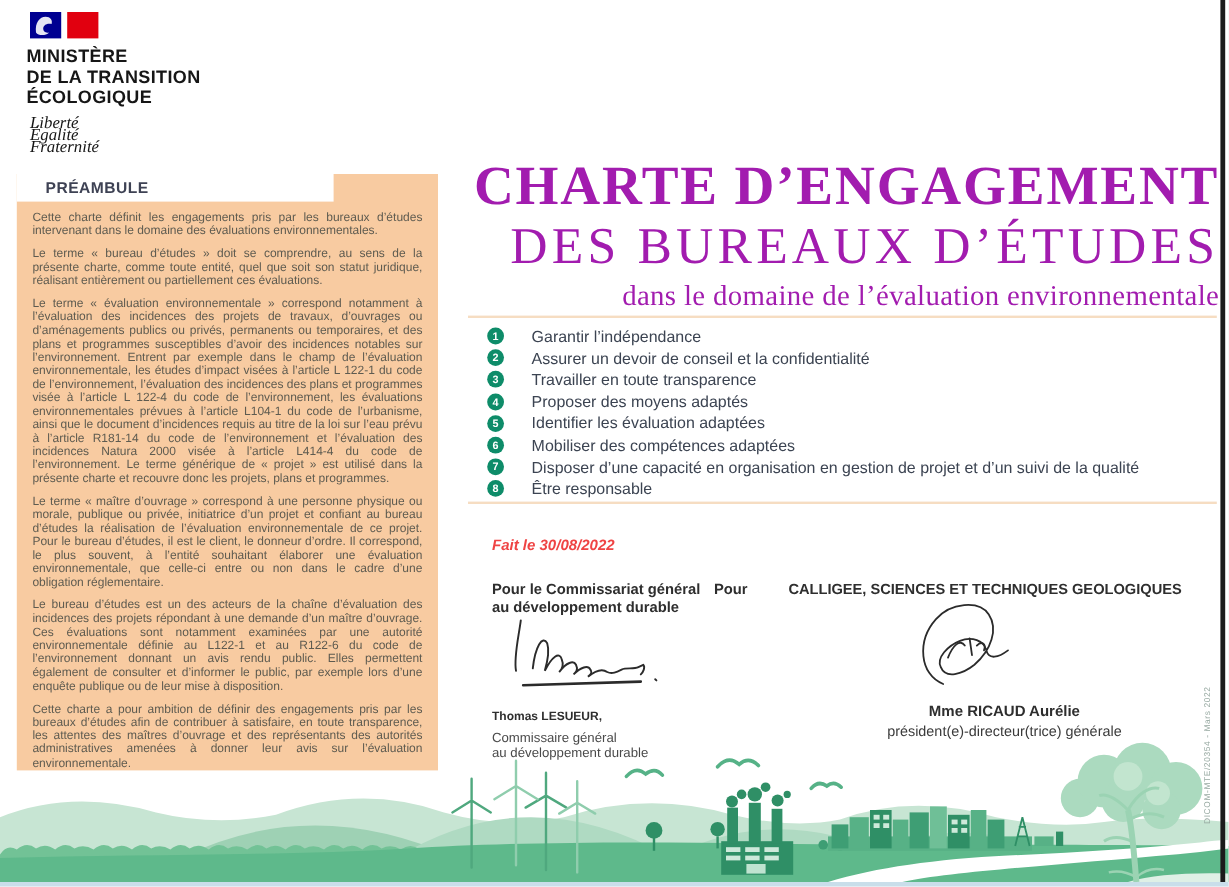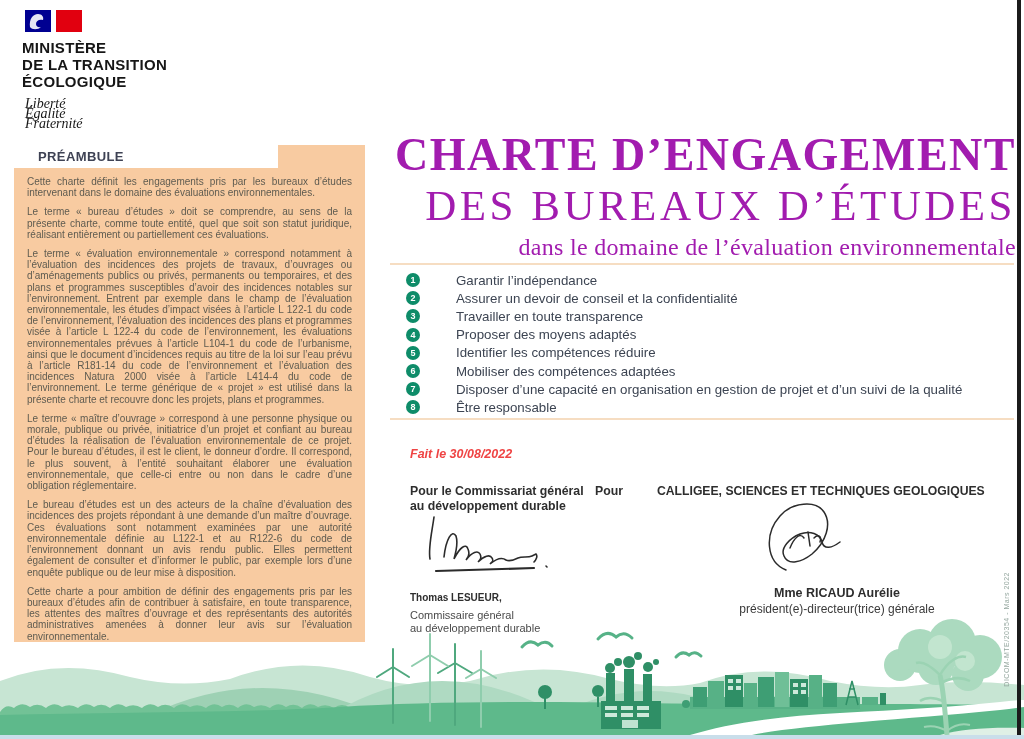--- a/index.html
+++ b/index.html
@@ -32,21 +32,21 @@
 
   .rule { position:absolute; height:0; border-top:2px solid #F6DDC2; }
   .rule1 { left:390px; top:263px; width:624px; }
   .rule2 { left:390px; top:418px; width:624px; }
 
   
   .commitments { position:absolute; left:398px; top:271px; width:620px; list-style:none; }
   .commitments li { display:flex; align-items:center; height:18.2px; }
   .badge { flex:0 0 14px; width:14px; height:14px; border-radius:50%; background:#0E8C69; color:#ffffff;
            font-size:9px; font-weight:bold; display:flex; align-items:center; justify-content:center; margin-left:8px; }
-  .c-label { margin-left:36px; font-size:13.3px; color:#3C4452; }
+  .c-label { margin-left:23px; font-size:13.3px; color:#3C4452; }
 
   
   .date-line { position:absolute; left:410px; top:447px; font-style:italic; font-size:12.5px; color:#ef4444; font-weight:600; }
   .date-line b { font-weight:bold; }
 
   .sig-area { position:absolute; left:388px; top:480px; width:628px; height:160px; }
   .sig-area .abs { position:absolute; }
   .head-left { left:22px; top:4px; font-weight:bold; font-size:12.3px; line-height:15px; color:#2E2E2E; }
   .pour-label { left:207px; top:4px; font-weight:bold; font-size:12.3px; color:#2E2E2E; }
   .org-label { left:269px; top:4px; width:356px; font-weight:bold; font-size:12.2px; color:#2E2E2E; }
@@ -124,21 +124,21 @@
     <li>
         <span class="badge">3</span>
         <span class="c-label">Travailler en toute transparence</span>
       </li>
     <li>
         <span class="badge">4</span>
         <span class="c-label">Proposer des moyens adaptés</span>
       </li>
     <li>
         <span class="badge">5</span>
-        <span class="c-label">Identifier les compétences réduire</span>
+        <span class="c-label">Identifier les évaluation adaptées</span>
       </li>
     <li>
         <span class="badge">6</span>
         <span class="c-label">Mobiliser des compétences adaptées</span>
       </li>
     <li>
         <span class="badge">7</span>
         <span class="c-label">Disposer d’une capacité en organisation en gestion de projet et d’un suivi de la qualité</span>
       </li>
     <li>

